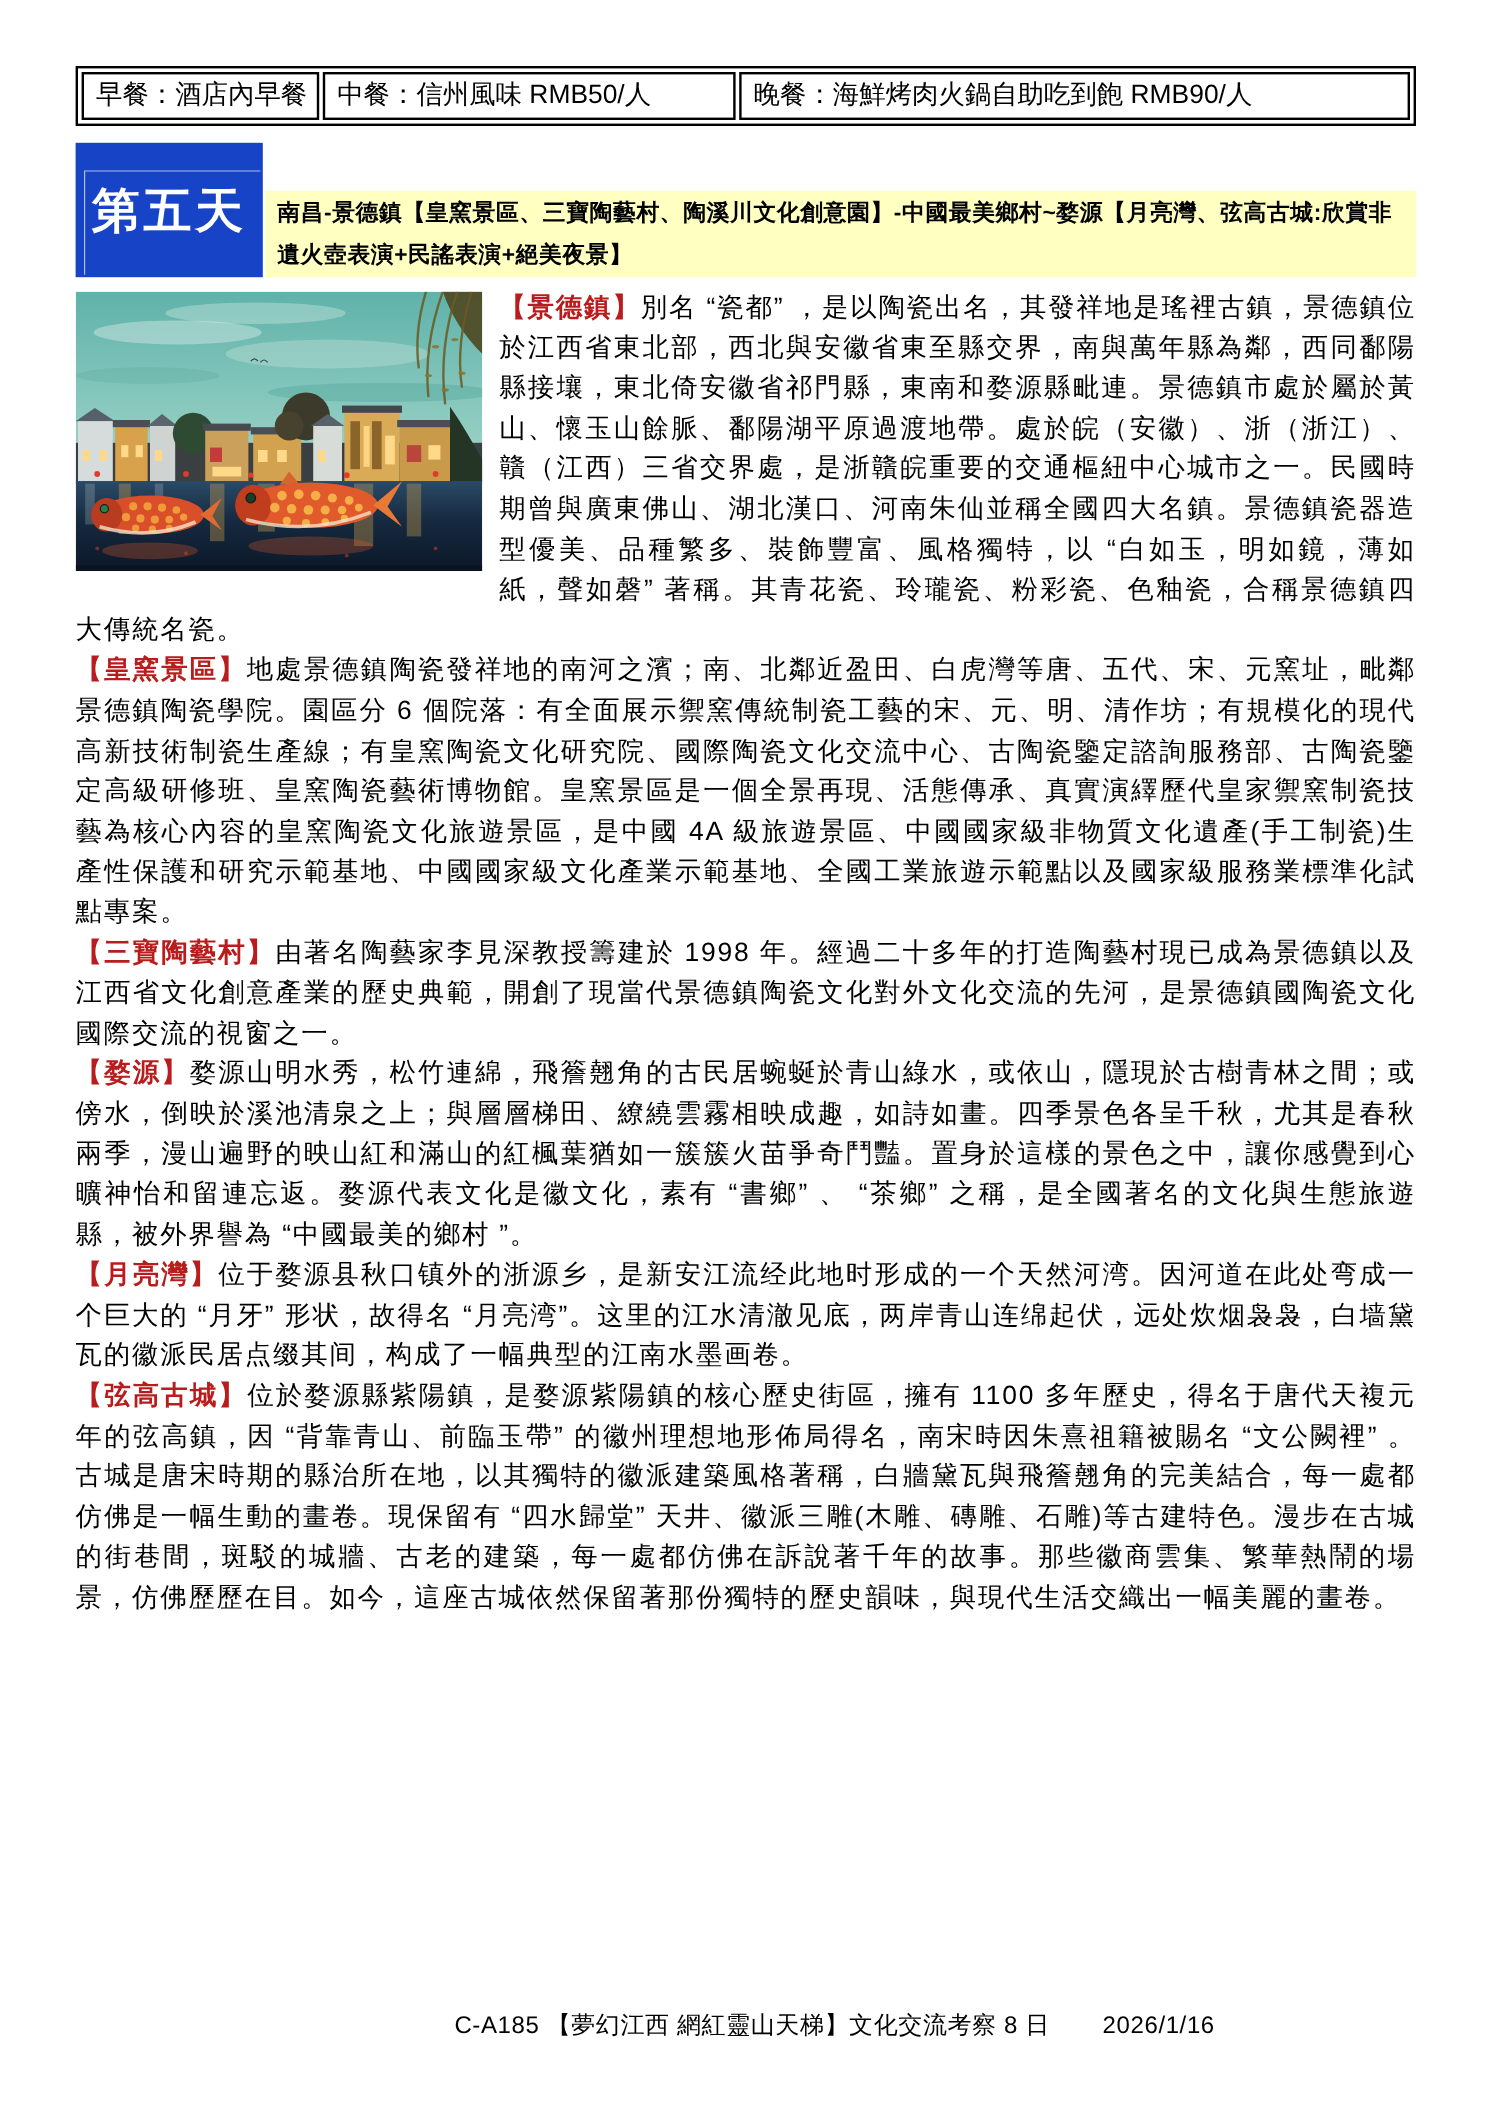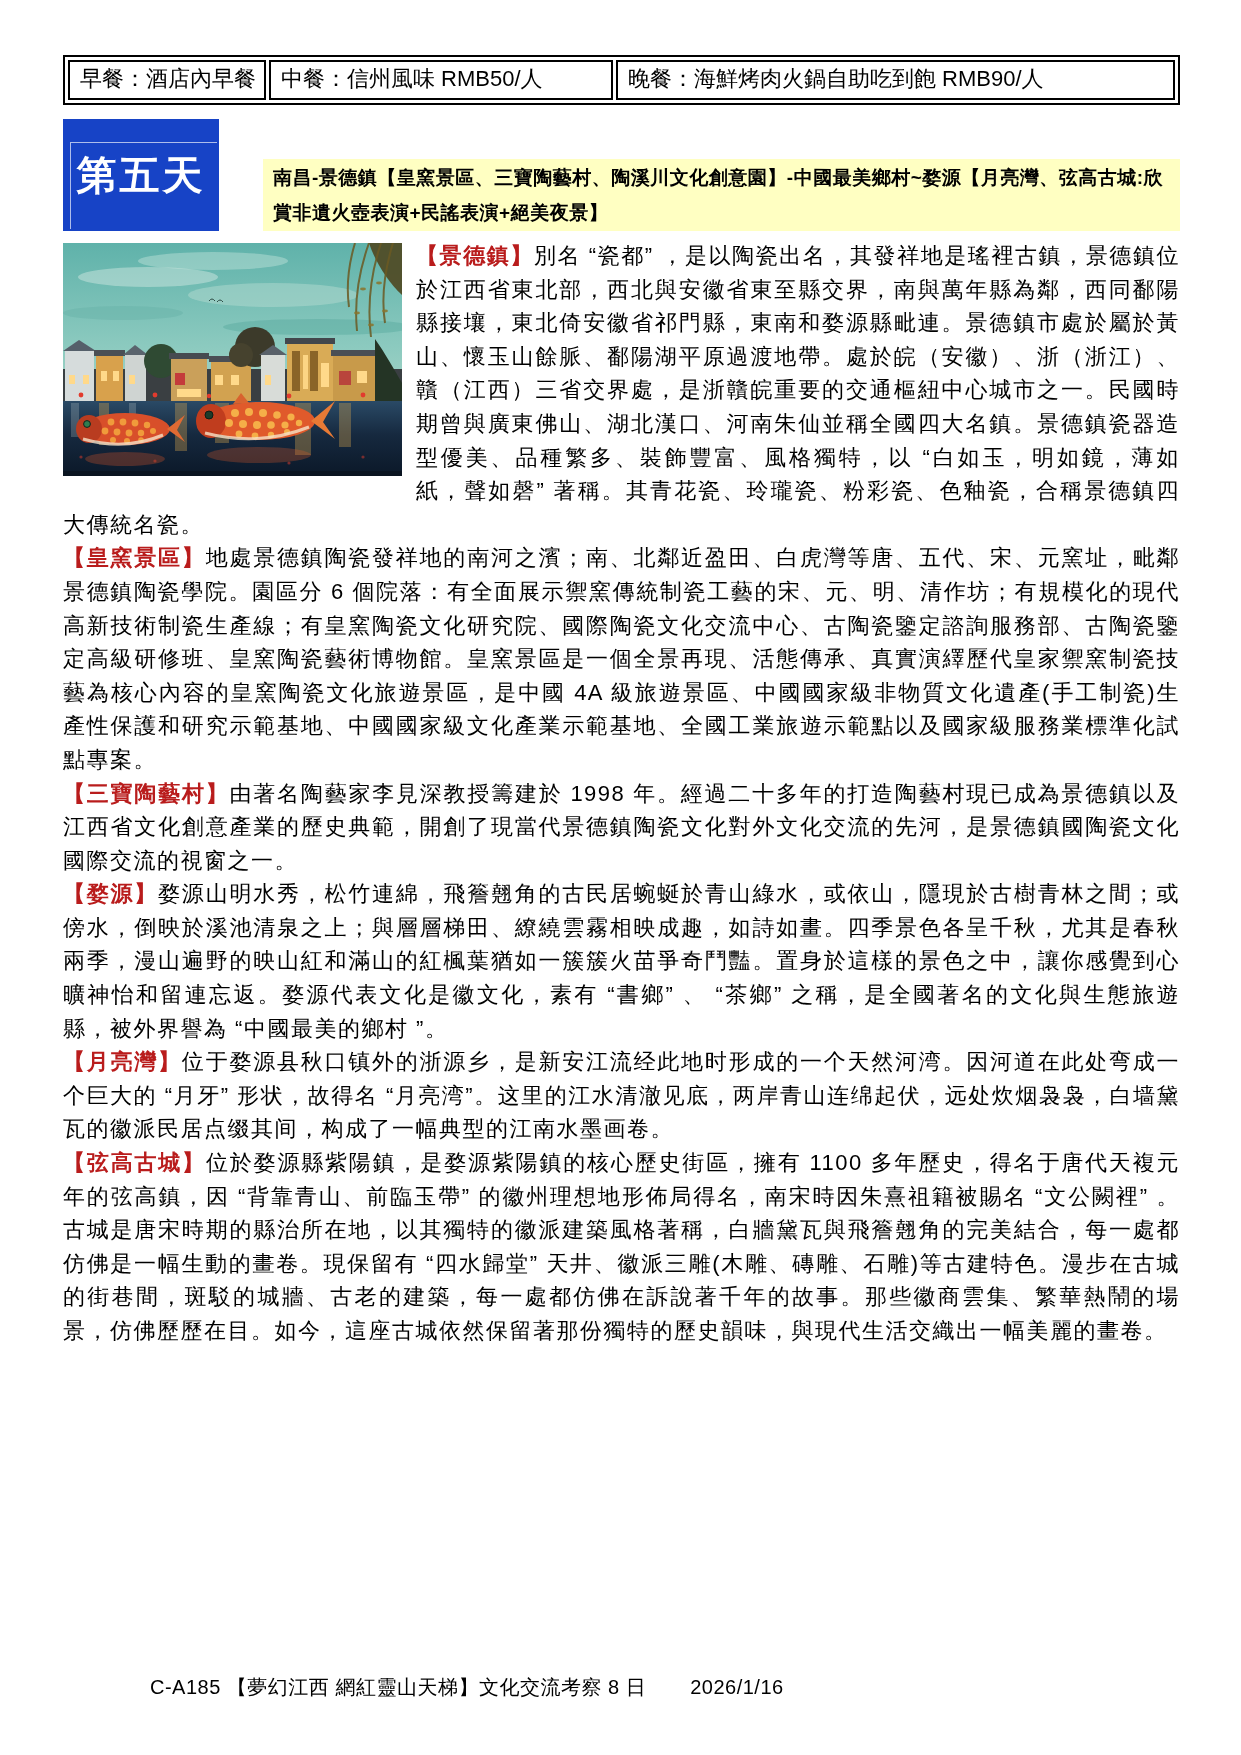--- a/index.html
+++ b/index.html
@@ -10,42 +10,42 @@
 
   
   table.meal-table { width:100%; border:2px solid #000; border-collapse:separate; border-spacing:3px;
                      font-size:22px; }
   table.meal-table td { border:2px solid #000; padding:2px 8px 4px 10px; height:36px; vertical-align:middle;
                         white-space:nowrap; overflow:hidden; }
   td.c1 { width:192px; }
   td.c2 { width:344px; }
 
   
-  .day-header { display:flex; margin-top:14px; min-height:72px;gap:42px; }
+  .day-header { display:flex; margin-top:14px; min-height:72px; }
   .day-box { position:relative; width:156px; background:#1743c6; color:#fff; font-weight:bold;
              font-size:40px; letter-spacing:3px; display:flex; align-items:center; justify-content:center;
              flex:none; }
   .day-box::after { content:""; position:absolute; left:7px; top:23px; right:2px; bottom:2px;
                     border-left:1px solid rgba(255,255,255,.65); border-top:1px solid rgba(255,255,255,.65);
                     pointer-events:none; }
   .day-title { flex:1; margin-left:2px; background:#ffffc2; font-weight:bold; font-size:19px;
                line-height:35px; letter-spacing:0.5px; padding:1px 4px 1px 10px;
                display:flex; align-items:center;margin-top:40px; }
 
   
   .content { margin-top:8px; font-size:22px; line-height:33.6px; letter-spacing:1.5px;
              text-align:justify; }
   .content p { margin:0; }
   .photo { float:left; width:339px; height:233px; margin:4px 14px 4px 0; overflow:hidden; }
   .photo svg { display:block; width:100%; height:100%; }
   .plabel { color:#b91c1c; font-weight:bold; }
   .pnote { background:#ffff00; color:#ff0000; font-weight:bold; font-size:20px; letter-spacing:1px; }
 
   
-  .footer { position:absolute; top:1674px; left:0; width:100%; font-size:20px;
+  .footer { position:absolute; top:1674px; left:0; width:100%; text-align:center; font-size:20px;
             padding-left:150px; letter-spacing:0.5px; }
   .footer .fdate { margin-left:44px; }
 </style>
 </head>
 <body>
 
 <div class="page">
 
   <table class="meal-table">
     <tbody>

